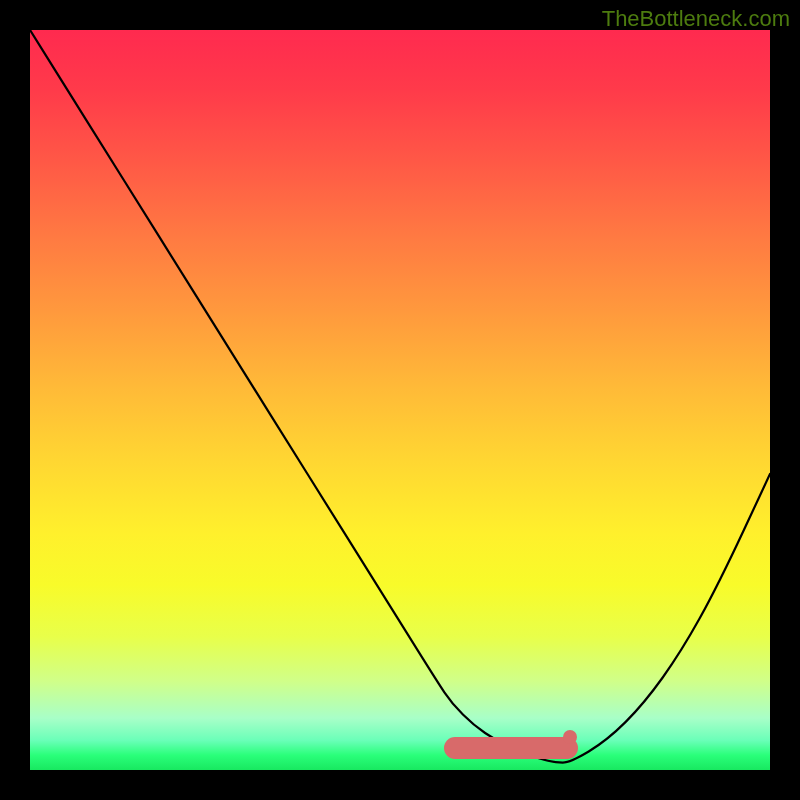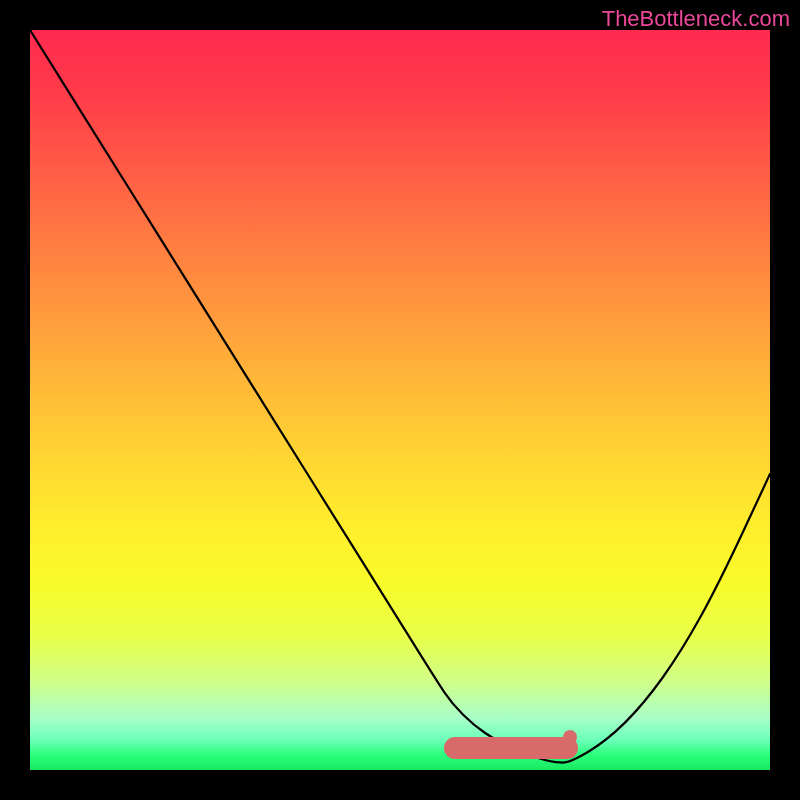--- a/index.html
+++ b/index.html
@@ -8,21 +8,21 @@
     height: 800px;
     background: #000;
     position: relative;
     overflow: hidden;
     font-family: Arial, sans-serif;
   }
   .watermark {
     position: absolute;
     top: 6px;
     right: 10px;
-    color: #ec4899;
+    color: #4d7c0f;
     font-size: 22px;
     font-weight: 500;
     z-index: 10;
   }
   .plot {
     position: absolute;
     left: 30px;
     top: 30px;
     width: 740px;
     height: 740px;

